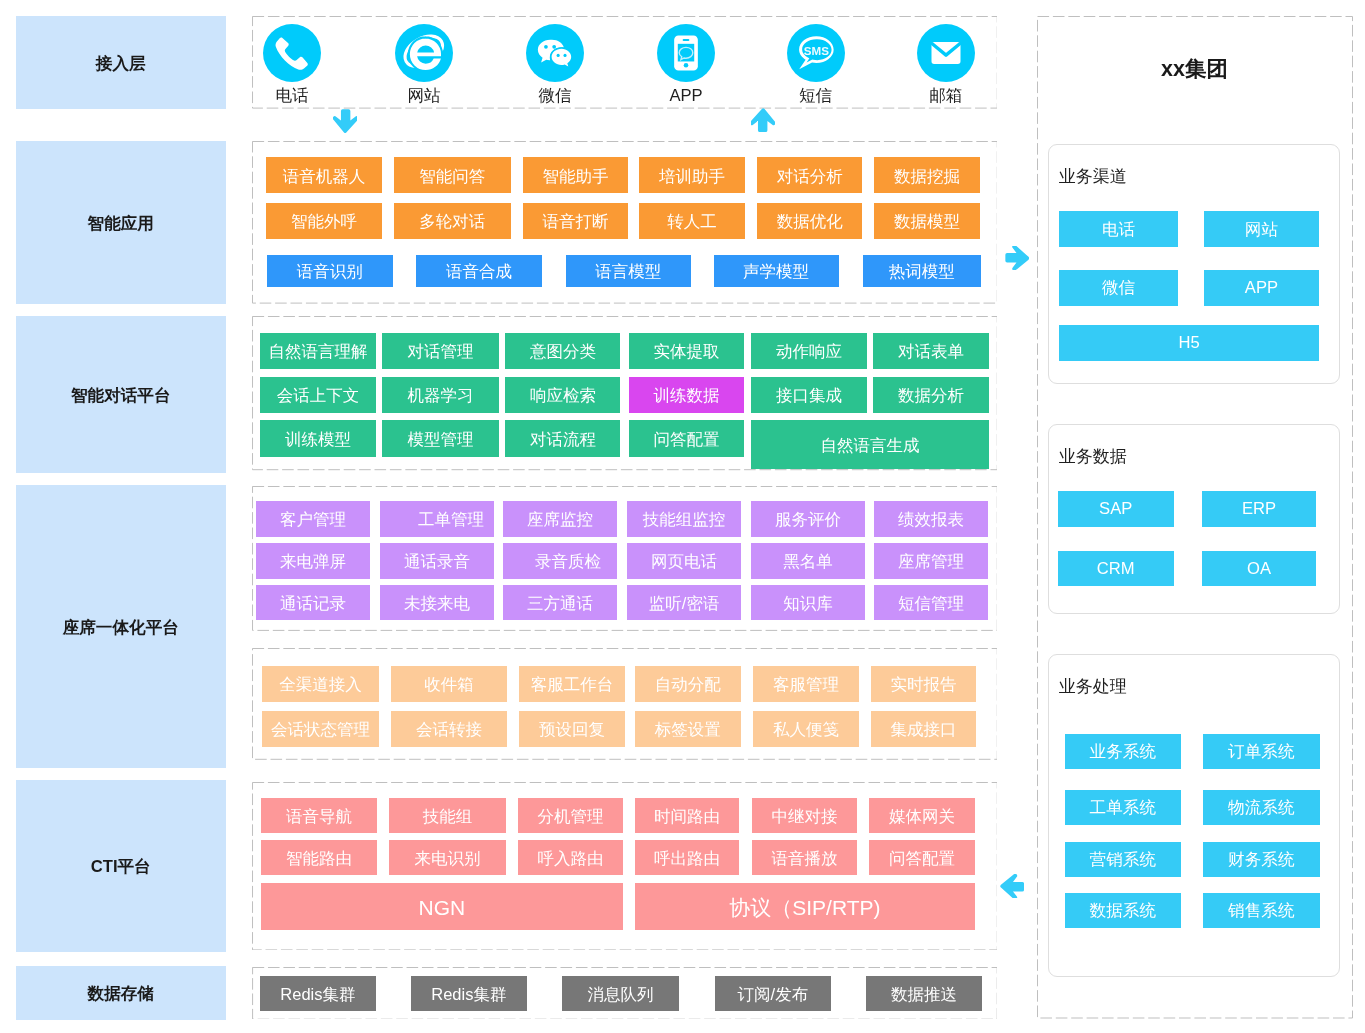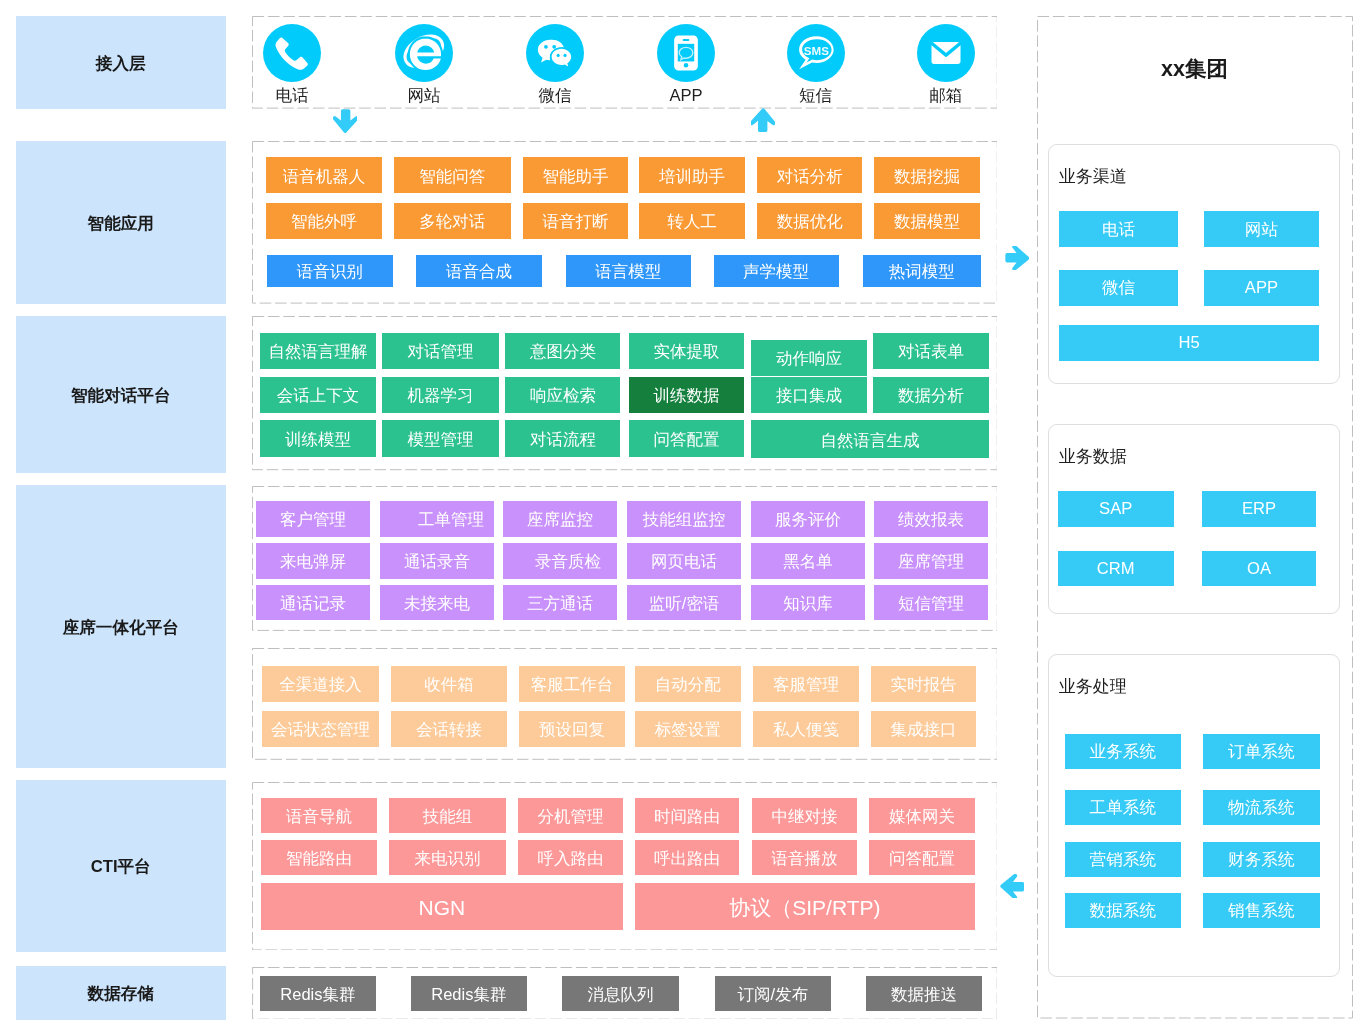--- a/index.html
+++ b/index.html
@@ -233,57 +233,57 @@
     </div>
 <div class="abs chip" style="left:382.3px;top:332.8px;width:116.3px;height:36.2px;background:#2bc28f;">
       <span>对话管理</span>
     </div>
 <div class="abs chip" style="left:505.3px;top:332.8px;width:115.2px;height:36.2px;background:#2bc28f;">
       <span>意图分类</span>
     </div>
 <div class="abs chip" style="left:628.5px;top:332.8px;width:115.9px;height:36.2px;background:#2bc28f;text-align:right;">
       <span>实体提取</span>
     </div>
-<div class="abs chip" style="left:751.4px;top:332.8px;width:115.4px;height:36.2px;background:#2bc28f;margin-top:7px;">
+<div class="abs chip" style="left:751.4px;top:332.8px;width:115.4px;height:36.2px;background:#2bc28f;">
       <span>动作响应</span>
     </div>
 <div class="abs chip" style="left:873.1px;top:332.8px;width:115.6px;height:36.2px;background:#2bc28f;">
       <span>对话表单</span>
     </div>
 <div class="abs chip" style="left:260.3px;top:376.6px;width:115.3px;height:36.2px;background:#2bc28f;">
       <span>会话上下文</span>
     </div>
 <div class="abs chip" style="left:382.3px;top:376.6px;width:116.3px;height:36.2px;background:#2bc28f;">
       <span>机器学习</span>
     </div>
 <div class="abs chip" style="left:505.3px;top:376.6px;width:115.2px;height:36.2px;background:#2bc28f;">
       <span>响应检索</span>
     </div>
-<div class="abs chip" style="left:628.5px;top:376.6px;width:115.9px;height:36.2px;background:#15803d;">
+<div class="abs chip" style="left:628.5px;top:376.6px;width:115.9px;height:36.2px;background:#d946ef;">
       <span>训练数据</span>
     </div>
 <div class="abs chip" style="left:751.4px;top:376.6px;width:115.4px;height:36.2px;background:#2bc28f;">
       <span>接口集成</span>
     </div>
 <div class="abs chip" style="left:873.1px;top:376.6px;width:115.6px;height:36.2px;background:#2bc28f;">
       <span>数据分析</span>
     </div>
 <div class="abs chip" style="left:260.3px;top:420.4px;width:115.3px;height:36.2px;background:#2bc28f;">
       <span>训练模型</span>
     </div>
 <div class="abs chip" style="left:382.3px;top:420.4px;width:116.3px;height:36.2px;background:#2bc28f;">
       <span>模型管理</span>
     </div>
 <div class="abs chip" style="left:505.3px;top:420.4px;width:115.2px;height:36.2px;background:#2bc28f;">
       <span>对话流程</span>
     </div>
 <div class="abs chip" style="left:628.5px;top:420.4px;width:115.9px;height:36.2px;background:#2bc28f;">
       <span>问答配置</span>
     </div>
-<div class="abs chip" style="left:751.4px;top:420.4px;width:237.3px;height:38px;background:#2bc28f;">
+<div class="abs chip" style="left:751.4px;top:420.4px;width:237.3px;height:49px;background:#2bc28f;">
       <span>自然语言生成</span>
     </div>
 <div class="abs chip" style="left:256.1px;top:501px;width:113.7px;height:35.8px;background:#c991fb;">
       <span>客户管理</span>
     </div>
 <div class="abs chip" style="left:380.2px;top:501px;width:113.4px;height:35.8px;background:#c991fb;padding-left:28px;">
       <span>工单管理</span>
     </div>
 <div class="abs chip" style="left:503.3px;top:501px;width:113.3px;height:35.8px;background:#c991fb;">
       <span>座席监控</span>

